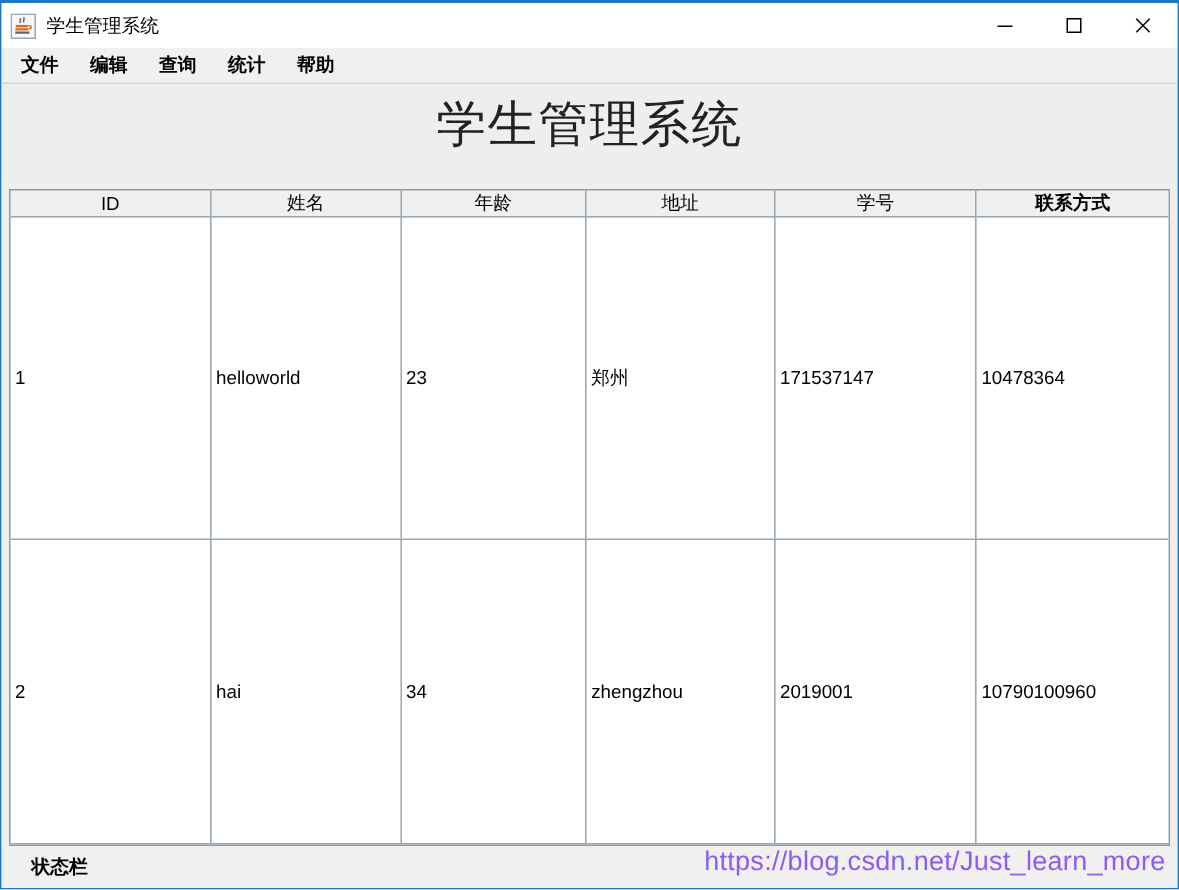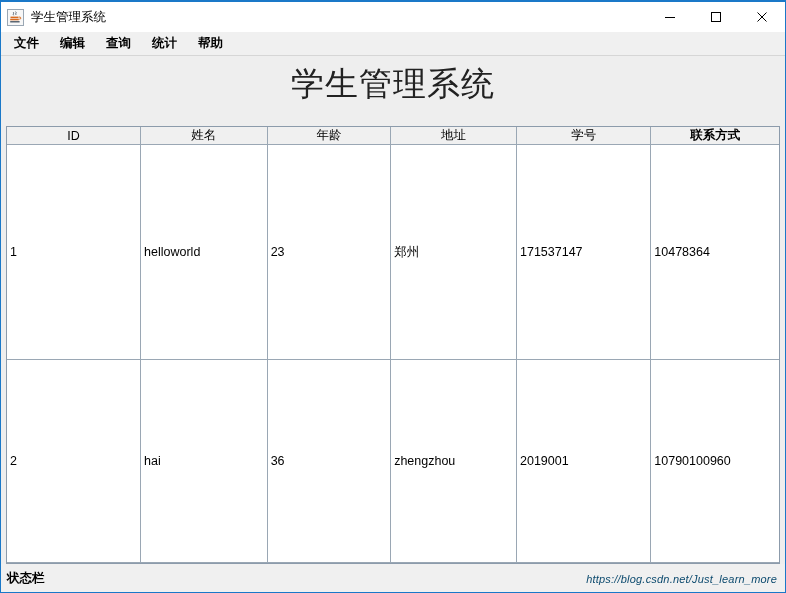--- a/index.html
+++ b/index.html
@@ -166,34 +166,34 @@
     background: #f0f0f0;
     display: flex;
     align-items: center;
     padding-left: 6px;
   }
   #status-text {
     font-size: 12.5px;
     font-weight: bold;
     color: #000000;
     line-height: 1;
+    margin-left: 14px;
   }
 
   
   #watermark {
     position: absolute;
     right: 8px;
     bottom: 7px;
-    font-size: 11px;
-    color: #0c4a6e;
+    font-size: 18px;
+    color: #8b5cf6;
     white-space: nowrap;
     pointer-events: none;
     user-select: none;
     letter-spacing: 0.2px;
-    font-style: italic;
   }
 </style>
 </head>
 <body>
 
 <div id="app-window">
 
   <div id="title-bar">
     <div id="title-left">
       <span id="app-icon">
@@ -265,21 +265,21 @@
             <td>1</td>
             <td>helloworld</td>
             <td>23</td>
             <td>郑州</td>
             <td>171537147</td>
             <td>10478364</td>
           </tr>
           <tr>
             <td>2</td>
             <td>hai</td>
-            <td>36</td>
+            <td>34</td>
             <td>zhengzhou</td>
             <td>2019001</td>
             <td>10790100960</td>
           </tr>
         </tbody>
       </table>
       <div id="table-filler"></div>
     </div>
   </div>
 

